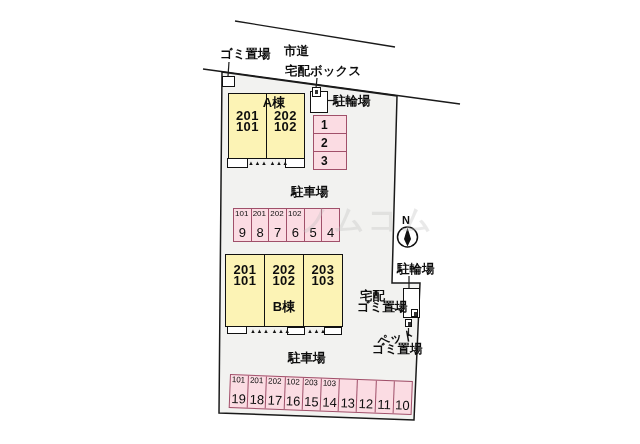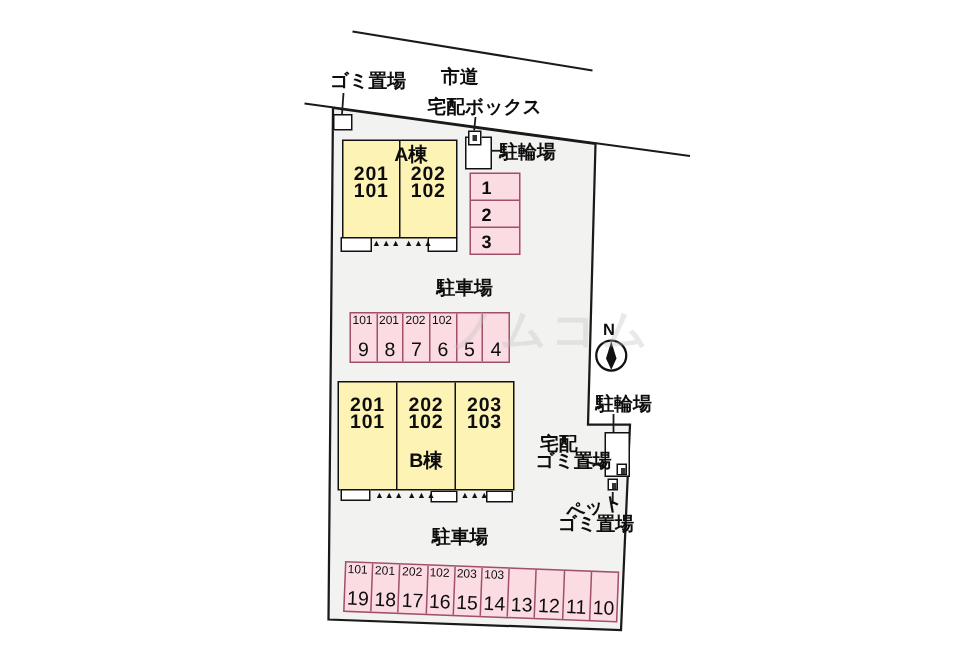--- a/index.html
+++ b/index.html
@@ -74,21 +74,21 @@
 
     <g>
       <circle cx="407.5" cy="237" r="10" fill="#ffffff" stroke="#111" stroke-width="1.5"></circle>
       <polygon points="407.5,227.5 411,239 407.5,246.5 404,239" fill="#111"></polygon>
     </g>
   </svg>
 
   <div class="watermark" style="left:300px;top:200px;font-family:Liberation Serif, serif;">ノムコム</div>
 
   <div class="lbl" style="left:206px;top:48px;margin-left:14px;">ゴミ置場</div>
-  <div class="lbl" style="left:294px;top:45px;">市道</div>
+  <div class="lbl" style="left:284px;top:45px;">市道</div>
   <div class="lbl" style="left:285px;top:65px;">宅配ボックス</div>
   <div class="lbl" style="left:333px;top:95px;">駐輪場</div>
   <div class="lbl" style="left:291px;top:186px;">駐車場</div>
   <div class="lbl" style="left:288px;top:352px;">駐車場</div>
   <div class="lbl" style="left:397px;top:263px;">駐輪場</div>
   <div class="lbl lbl2" style="left:357px;top:291px;">
     <span style="padding-left:3px;">宅配</span><br>
     <span>ゴミ置場</span>
   </div>
   <div class="lbl lbl2" style="left:372px;top:333px;">

